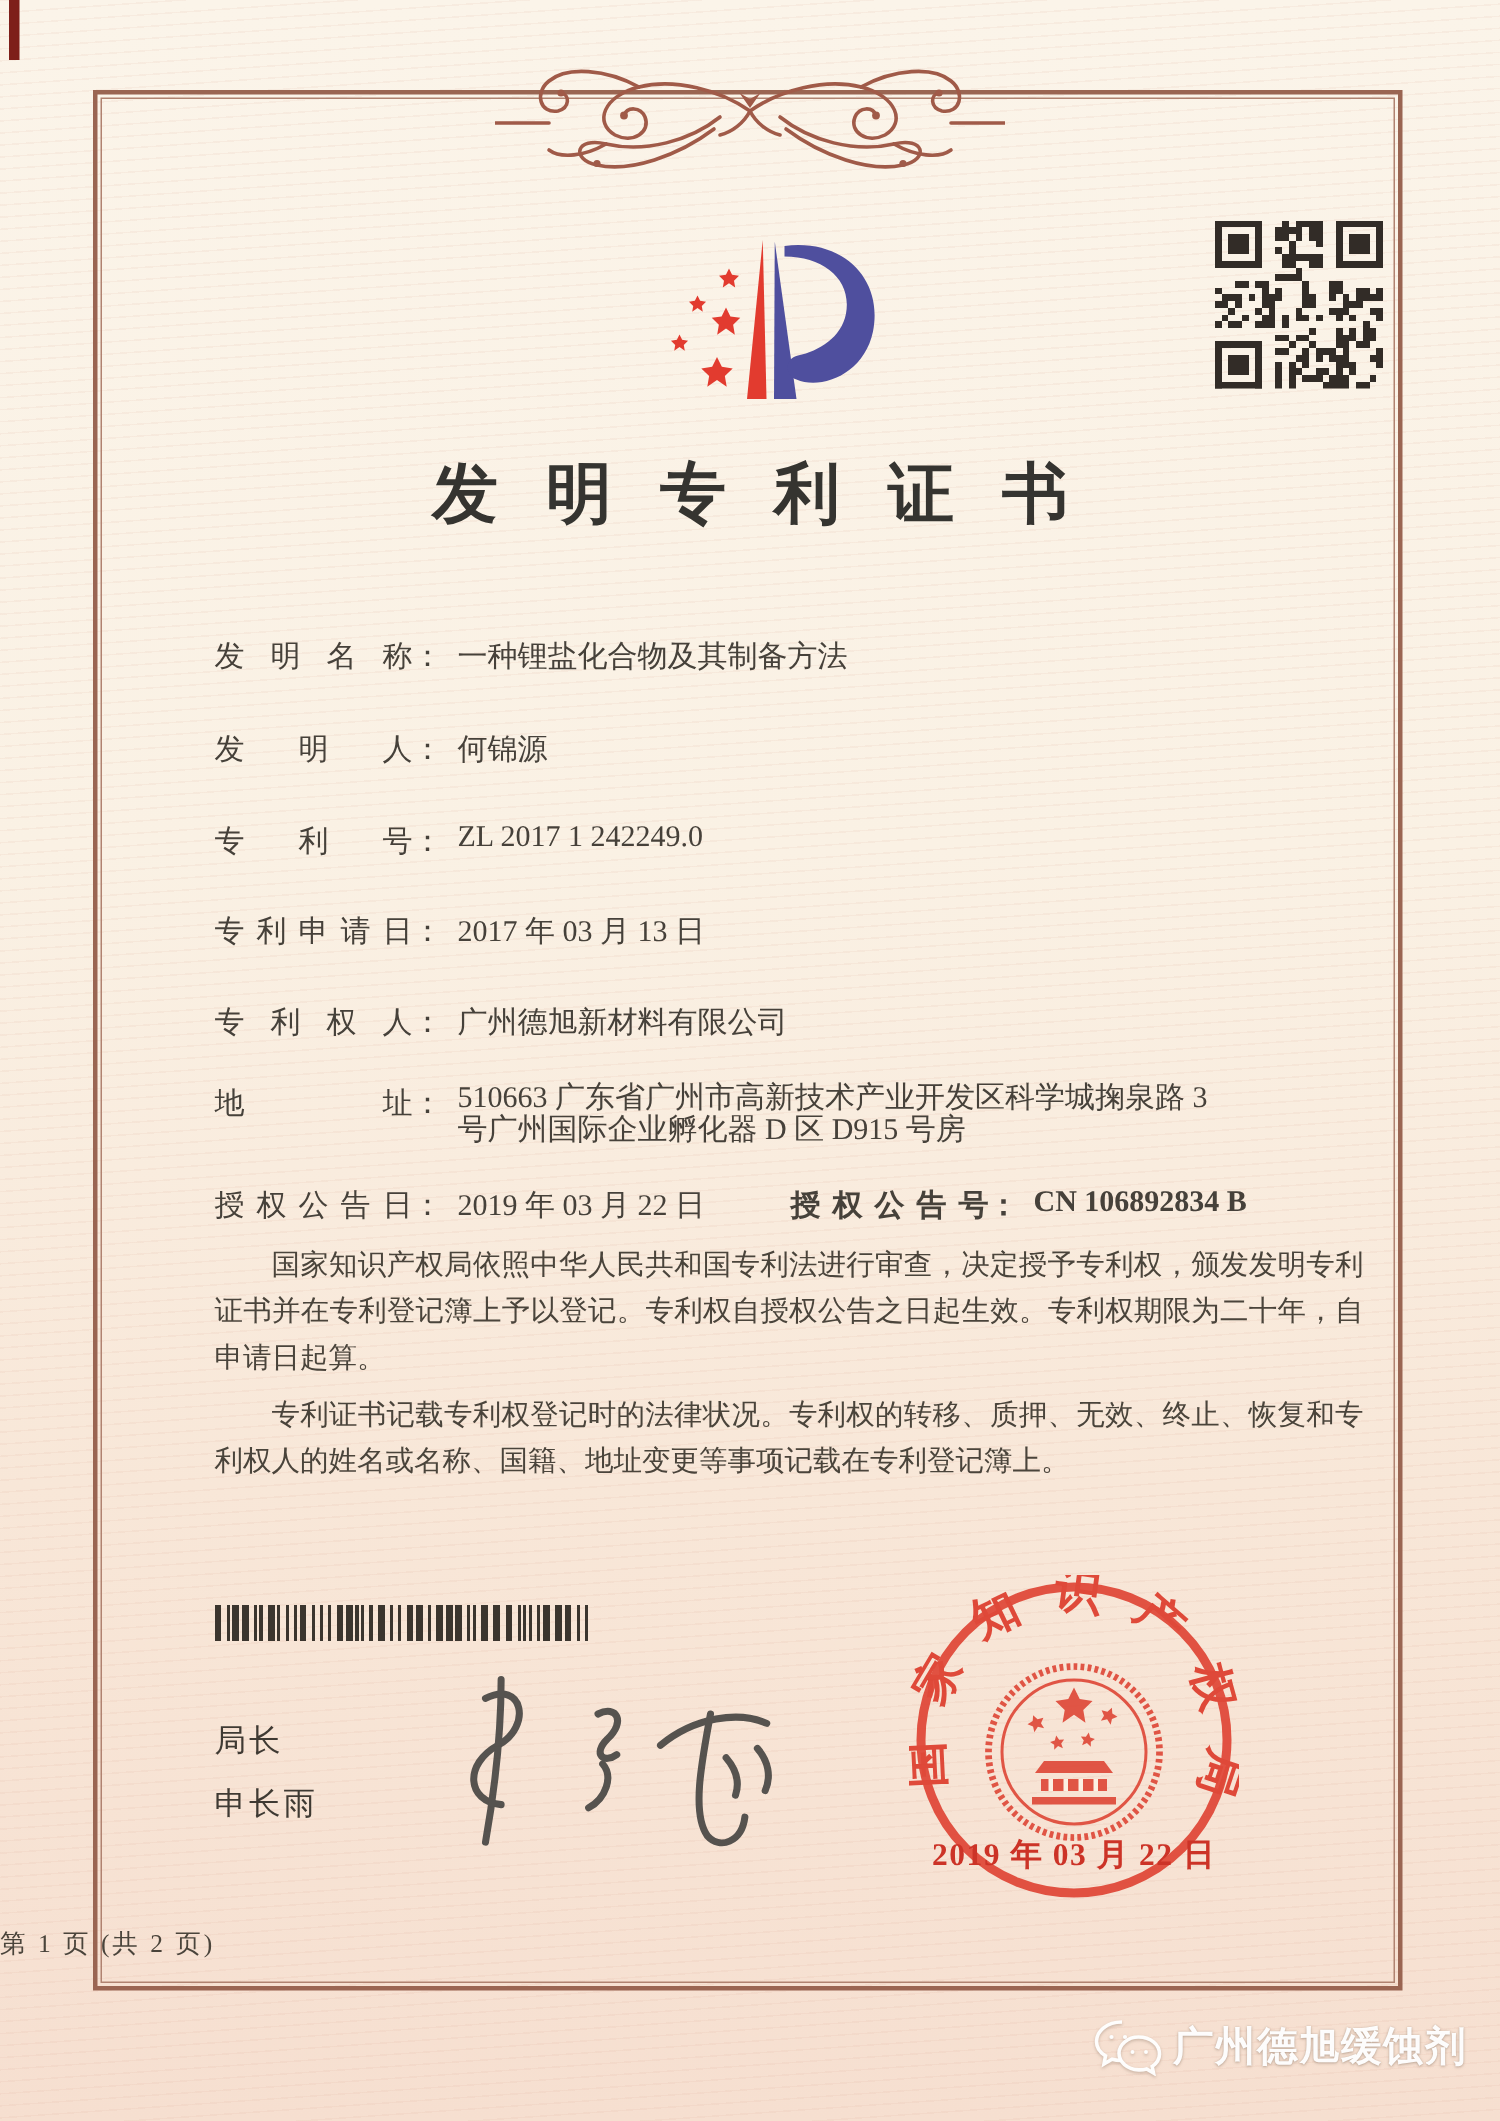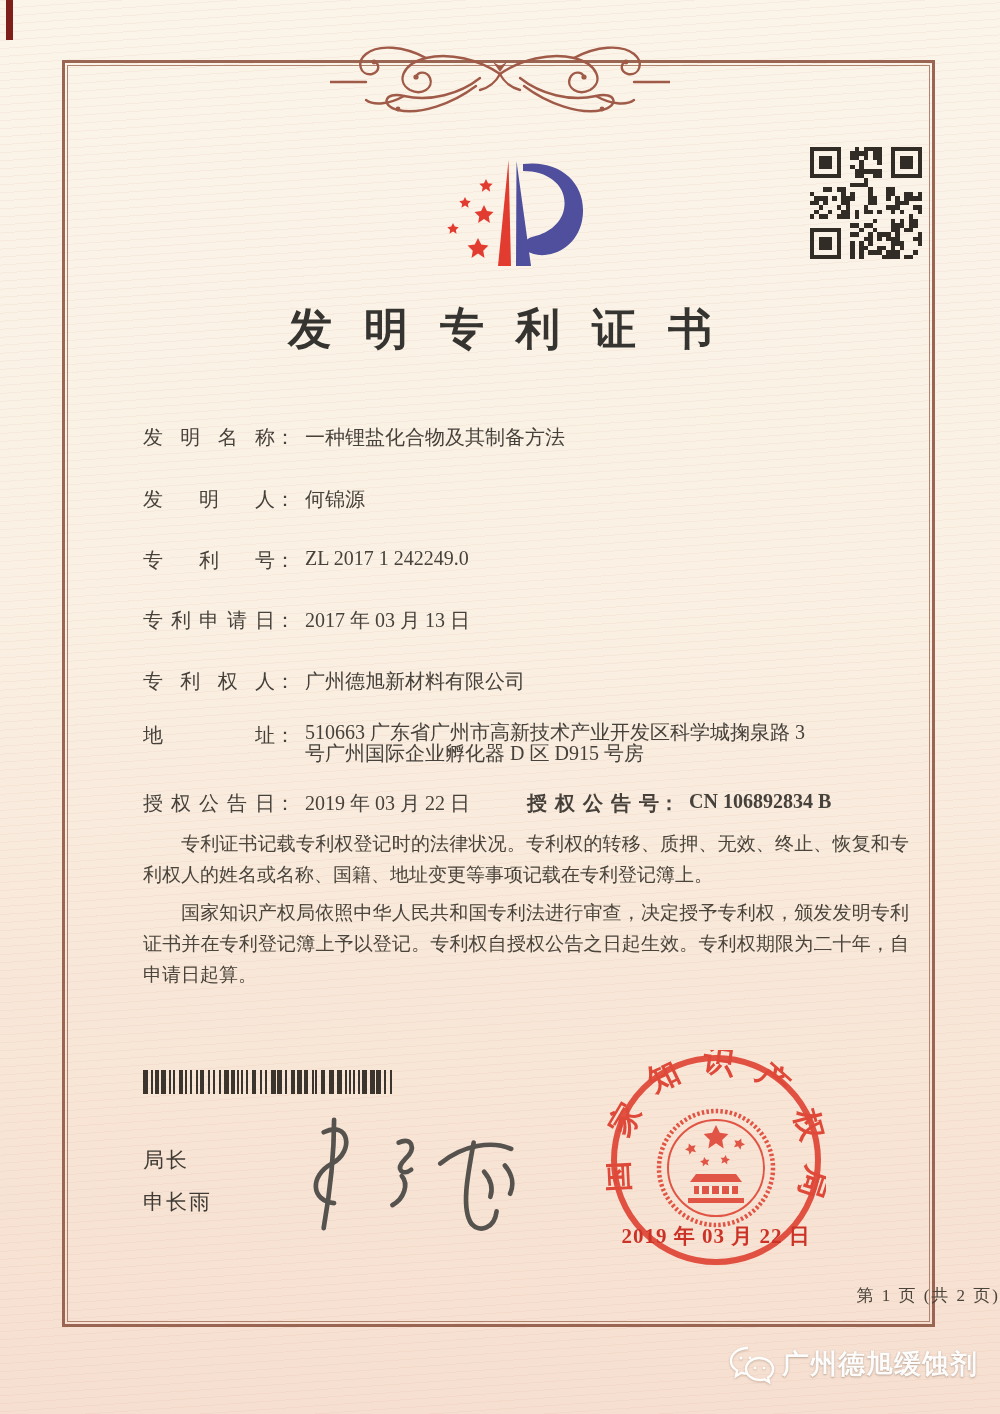--- a/index.html
+++ b/index.html
@@ -51,21 +51,21 @@
   .official{position:absolute;left:143px;color:#3f3a33;font-size:21px;letter-spacing:2px;}
   .pos-label{top:1146px;}
   .pos-name{top:1188px;}
   .signature{position:absolute;left:282px;top:1112px;width:250px;height:128px;}
   .seal{position:absolute;left:606px;top:1050px;width:220px;height:220px;opacity:.92;}
   .seal-date{
     position:absolute;left:600px;top:1222px;width:232px;text-align:center;
     color:#cc3327;font-size:21px;font-weight:600;letter-spacing:1px;
   }
   .page-num{
-    position:absolute;left:0;top:1284px;width:100%;text-align:right;
+    position:absolute;left:0;top:1284px;width:100%;text-align:left;
     font-size:17px;color:#4a443b;letter-spacing:2px;
   }
   .back-note{
     position:absolute;left:0;top:1348px;width:100%;text-align:center;
     font-size:18px;color:#595046;letter-spacing:4px;
   }
   .watermark{
     position:absolute;right:22px;top:1344px;display:flex;align-items:center;gap:6px;
     color:rgba(255,255,255,0.97);font-size:27px;font-weight:700;letter-spacing:1px;
     text-shadow:0 1px 2px rgba(160,138,122,0.65), 0 0 1px rgba(160,138,122,0.4);
@@ -337,22 +337,22 @@
       <span class="flabel">地址</span><span class="fcolon">：</span><span class="fvalue">510663 广东省广州市高新技术产业开发区科学城掬泉路 3
 号广州国际企业孵化器 D 区 D915 号房</span>
     </div>
     <div class="frow" style="top:790px">
       <span><span class="flabel">授权公告日</span><span class="fcolon">：</span><span class="fvalue">2019 年 03 月 22 日</span></span>
       <span class="frow2"><span class="flabel">授权公告号</span><span class="fcolon">：</span><span class="fvalue">CN 106892834 B</span></span>
     </div>
   </div>
 
   <div class="paras">
+    <p>国家知识产权局依照中华人民共和国专利法进行审查，决定授予专利权，颁发发明专利证书并在专利登记簿上予以登记。专利权自授权公告之日起生效。专利权期限为二十年，自申请日起算。</p>
     <p>专利证书记载专利权登记时的法律状况。专利权的转移、质押、无效、终止、恢复和专利权人的姓名或名称、国籍、地址变更等事项记载在专利登记簿上。</p>
-    <p>国家知识产权局依照中华人民共和国专利法进行审查，决定授予专利权，颁发发明专利证书并在专利登记簿上予以登记。专利权自授权公告之日起生效。专利权期限为二十年，自申请日起算。</p>
   </div>
 
   <div class="barcode">
     <svg id="bcsvg" viewBox="0 0 100 10" preserveAspectRatio="none" shape-rendering="crispEdges">
         <rect x="0" y="0" width="1.8" height="10"></rect>
         <rect x="3.2" y="0" width="0.8" height="10"></rect>
         <rect x="4.7" y="0" width="1.8" height="10"></rect>
         <rect x="7.2" y="0" width="1.8" height="10"></rect>
         <rect x="10.4" y="0" width="0.8" height="10"></rect>
         <rect x="11.9" y="0" width="0.8" height="10"></rect>

